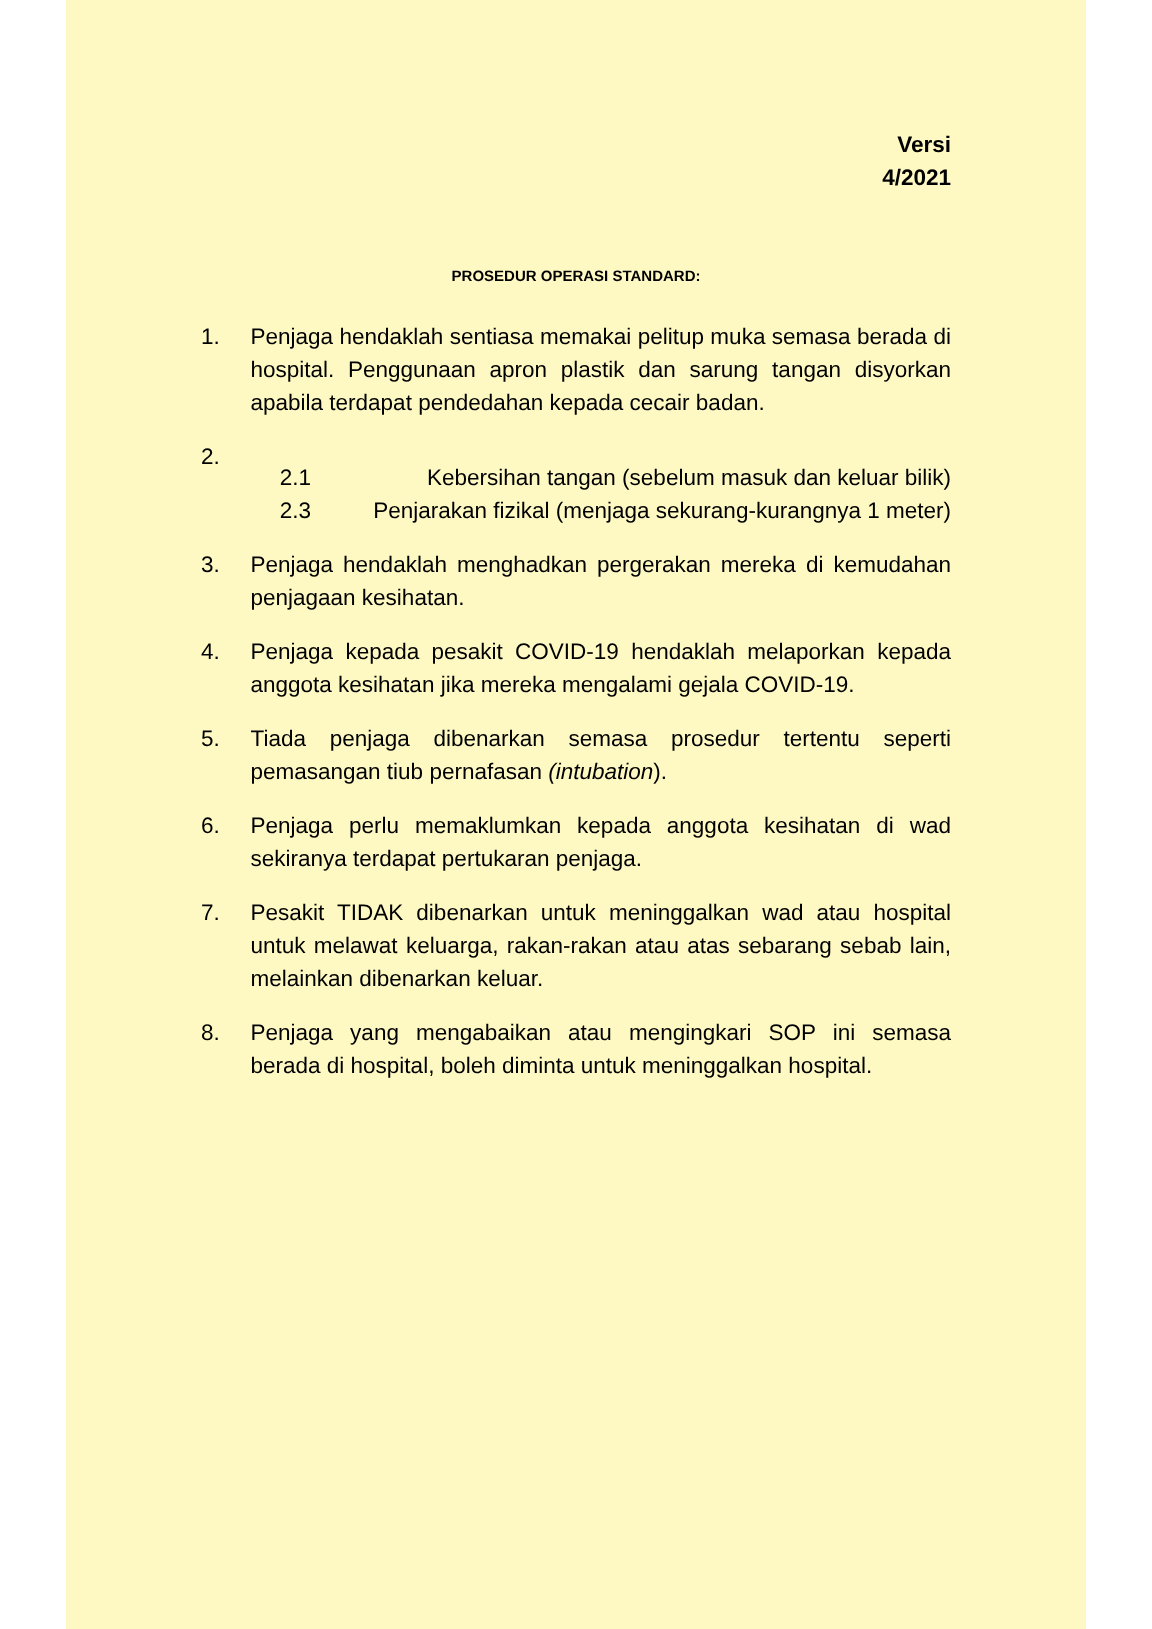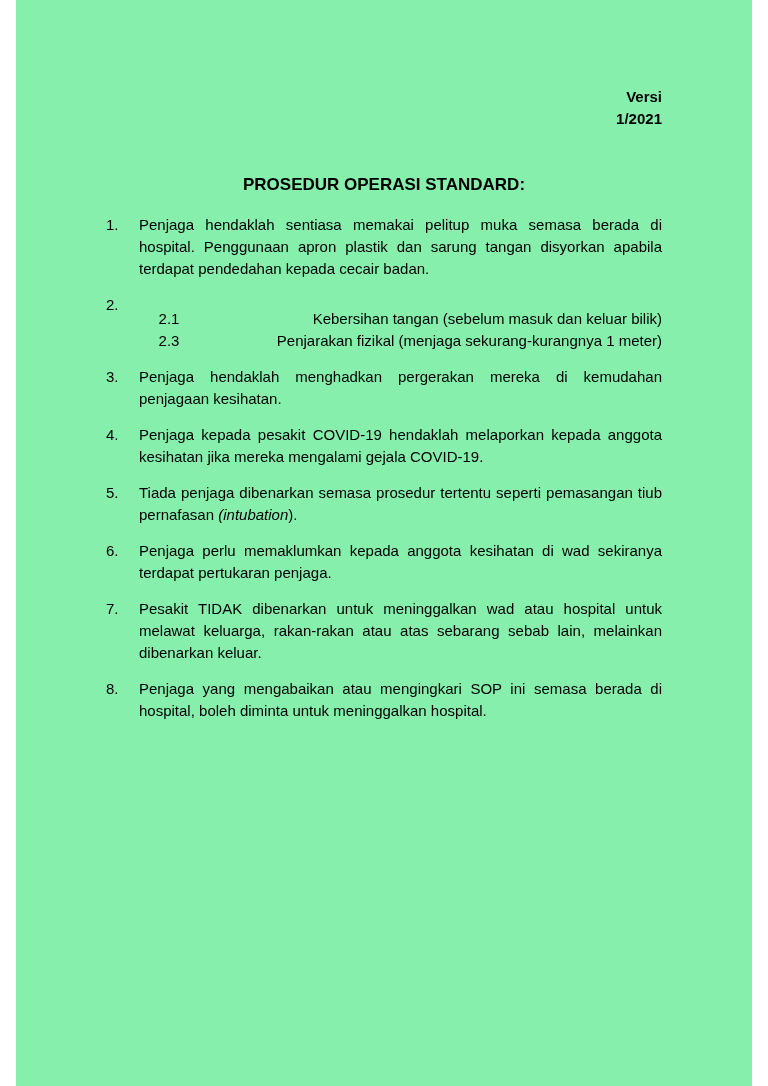--- a/index.html
+++ b/index.html
@@ -1,38 +1,38 @@
 <!DOCTYPE html>
 <html><head>
 <meta charset="utf-8">
 <style>
   html, body { margin: 0; padding: 0; background: #ffffff; }
   .page {
     position: relative;
-    width: 736px;
+    width: 680px;
     height: 1086px;
     margin: 0 auto;
-    background: #86efac;
+    background: #fef9c3;
     color: #000000;
     font-family: "Liberation Sans", sans-serif;
     font-size: 15px;
     line-height: 22px;
     box-sizing: border-box;
     overflow: hidden;
   }
   .version-block {
     margin: 86px 90px 0 0;
     text-align: right;
     font-weight: bold;
   }
   .doc-title {
     margin: 44px 0 0 0;
     text-align: center;
     font-weight: bold;
-    font-size: 17px;
+    font-size: 10px;
     line-height: 22px;
   }
   .sop-list {
     margin: 18px 90px 0 90px; 
   }
   .item {
     display: flex;
     margin: 0 0 14px 0;
   }
   .item-num {
@@ -56,21 +56,21 @@
     text-align: center;
   }
   .subitem-text { flex: 1; text-align: right; }
 </style>
 </head>
 <body>
 
 <div class="page">
   <div class="version-block">
     <div>Versi</div>
-    <div>1/2021</div>
+    <div>4/2021</div>
   </div>
 
   <div class="doc-title">PROSEDUR OPERASI STANDARD:</div>
 
   <div class="sop-list" id="sop-list">
       <div class="item">
         <span class="item-num">1.</span>
         <div class="item-body">
           <div class="item-text"><span>Penjaga hendaklah sentiasa memakai pelitup muka semasa berada di hospital. Penggunaan apron plastik dan sarung tangan disyorkan apabila terdapat pendedahan kepada cecair badan.</span></div>
         </div>

